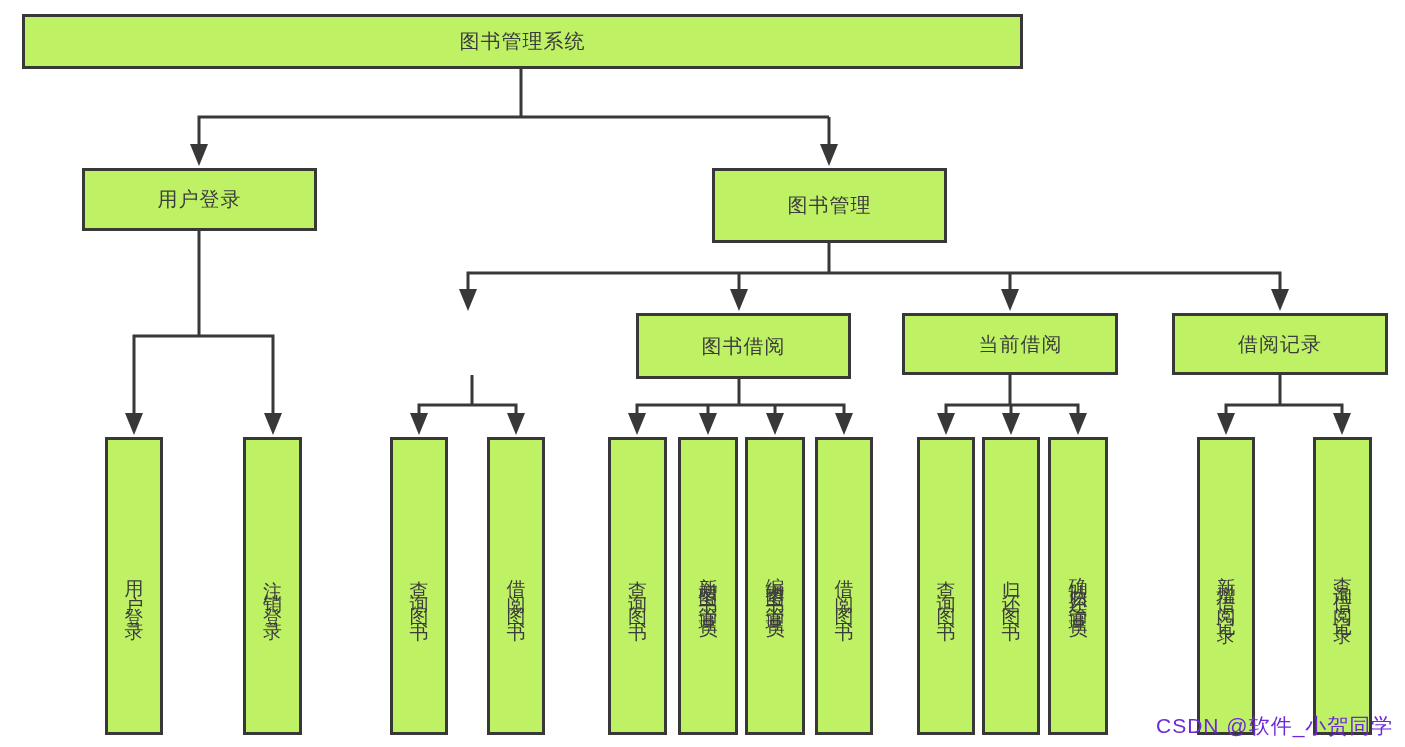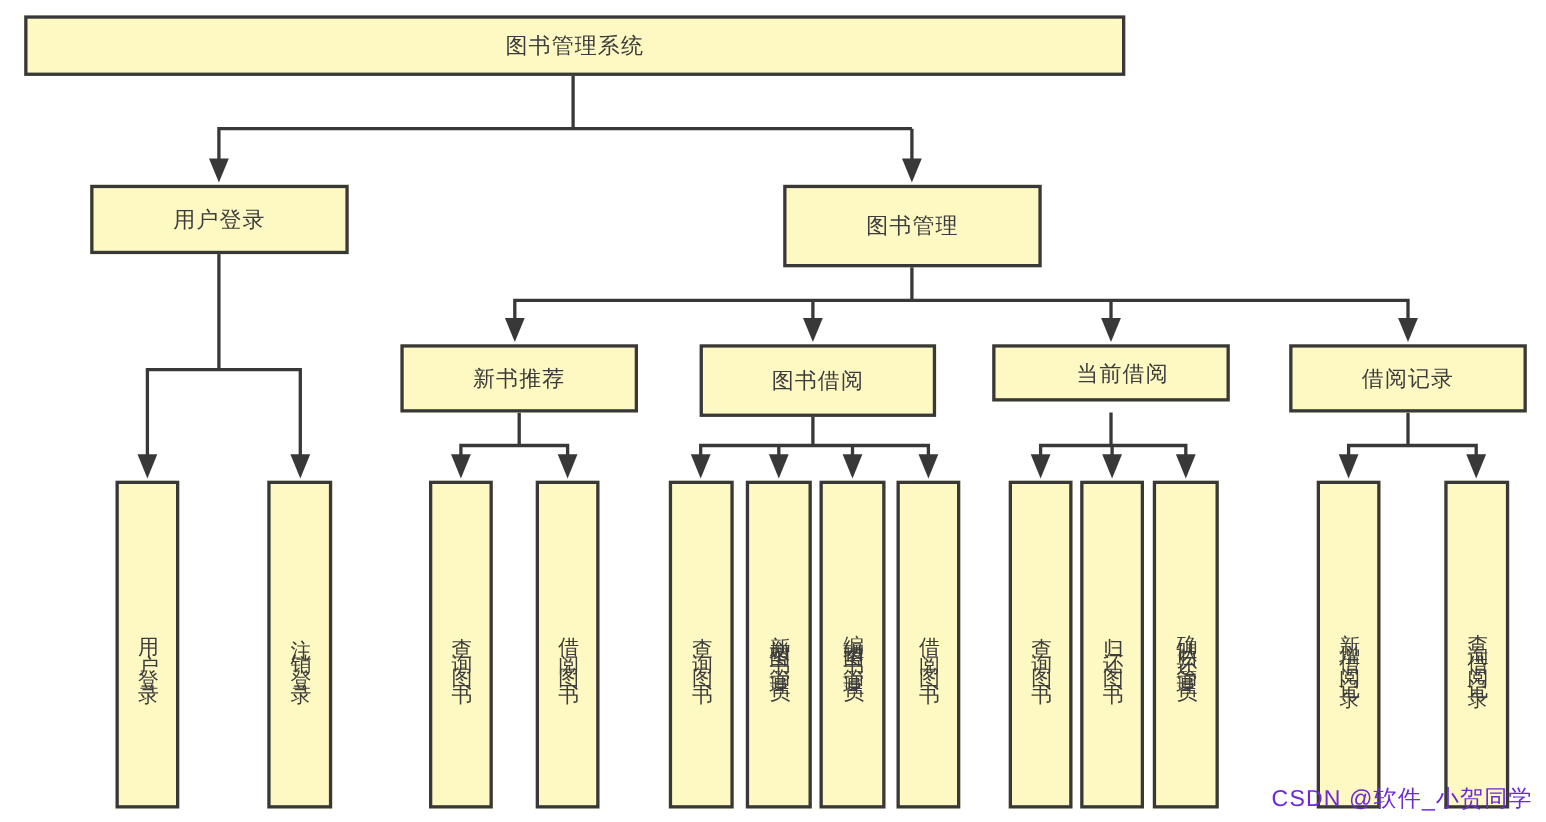--- a/index.html
+++ b/index.html
@@ -13,21 +13,21 @@
     overflow: hidden;
   }
   .connector-svg {
     position: absolute;
     left: 0; top: 0;
     width: 1405px;
     height: 747px;
   }
   .node {
     position: absolute;
-    background: #fef9c3;
+    background: #bef264;
     border: 3px solid #383838;
     display: flex;
     align-items: center;
     justify-content: center;
     color: #3c3c3c;
     font-size: 20px;
     letter-spacing: 1px;
     z-index: 2;
   }
   .node-v {
@@ -113,27 +113,24 @@
     <span>图书管理系统</span>
   </div>
 
   <div class="node" style="left:82px; top:168px; width:235px; height:63px;">
     <span>用户登录</span>
   </div>
   <div class="node" style="left:712px; top:168px; width:235px; height:75px;">
     <span>图书管理</span>
   </div>
 
-  <div class="node" style="left:364px; top:313px; width:216px; height:62px;">
-    <span>新书推荐</span>
-  </div>
   <div class="node" style="left:636px; top:313px; width:215px; height:66px;">
     <span>图书借阅</span>
   </div>
-  <div class="node" style="left:902px; top:313px; width:216px; height:52px;padding-left:21px;">
+  <div class="node" style="left:902px; top:313px; width:216px; height:62px;padding-left:21px;">
     <span>当前借阅</span>
   </div>
   <div class="node" style="left:1172px; top:313px; width:216px; height:62px;font-family:Liberation Mono, monospace;">
     <span>借阅记录</span>
   </div>
 
   <div class="node node-v" style="left:105px; top:437px; width:58px; height:298px;">
     <span class="vtext v4">用户登录</span>
   </div>
   <div class="node node-v" style="left:243px; top:437px; width:59px; height:298px;">

